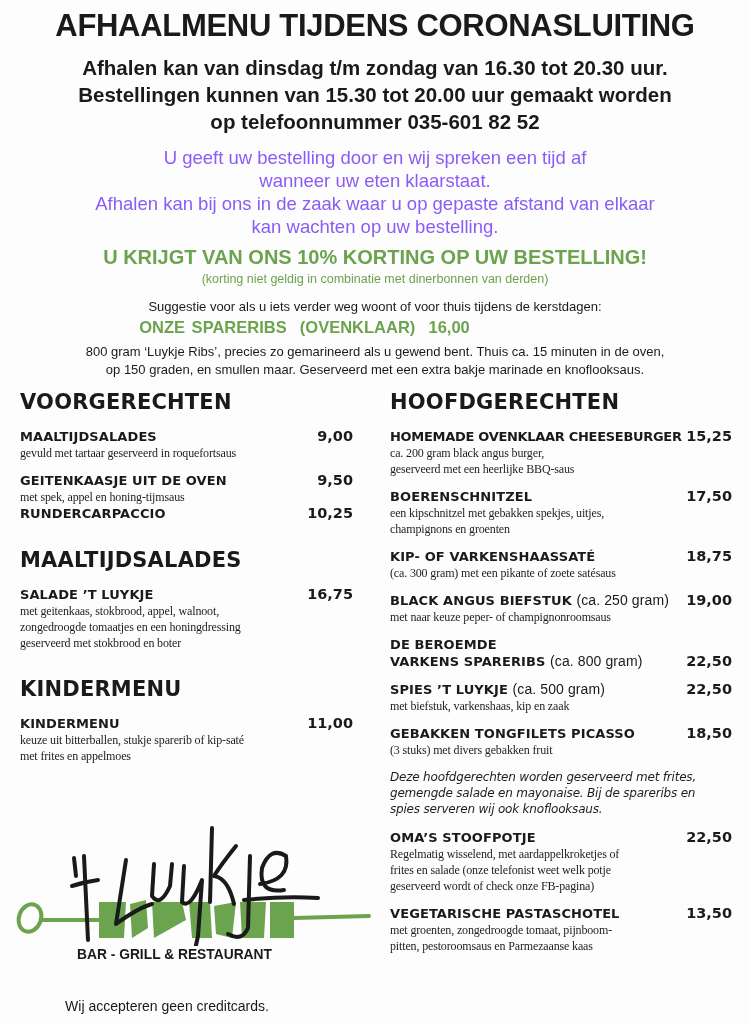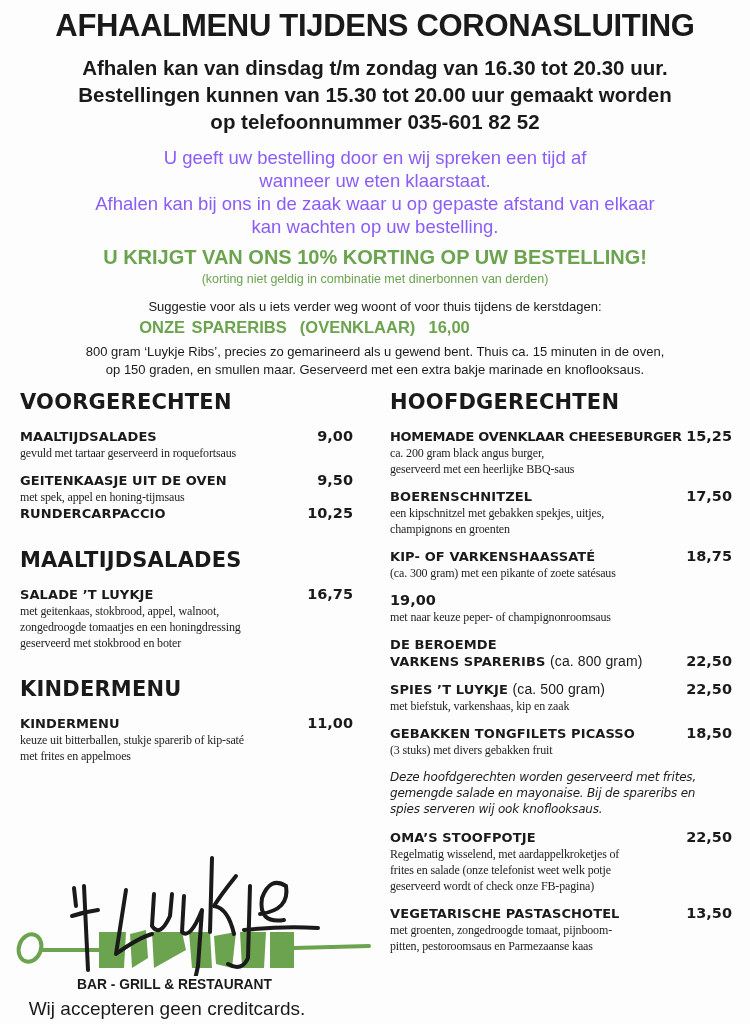--- a/index.html
+++ b/index.html
@@ -60,30 +60,30 @@
     .item-price { font-weight: bold; font-size: 14.5px; color: #1a1a1a; white-space: nowrap; }
     .item-desc {
       font-family: Liberation Serif, serif; font-size: 12px; line-height: 16px; color: #1d1d1d;
       letter-spacing: -0.15px;
     }
     .note {
       font-style: italic; font-size: 12px; line-height: 16px; color: #1d1d1d; margin-bottom: 12px;
       letter-spacing: -0.2px;
     }
 
-    .logo { position: absolute; left: 14px; top: 846px; width: 360px; height: 150px; }
+    .logo { position: absolute; left: 14px; top: 816px; width: 360px; height: 150px; }
     .logo svg { display: block; }
     .logo-sub {
       position: absolute; left: 63px; top: 129px; font-family: "Liberation Sans", sans-serif;
       font-weight: bold; font-size: 15px; color: #1a1a1a; letter-spacing: 0;
       transform: scaleX(0.92); transform-origin: left;
     }
     .no-cc {
       position: absolute; left: 0; width: 330px; top: 998px; text-align: center;
-      font-family: "Liberation Sans", sans-serif; font-size: 19px; color: #1a1a1a; padding-left: 4px;
+      font-family: "Liberation Sans", sans-serif; font-size: 14px; color: #1a1a1a; padding-left: 4px;
     }
   </style>
 </head>
 <body>
 
 <div class="main-title">AFHAALMENU TIJDENS CORONASLUITING</div>
 
 <div class="hours">
   <div>Afhalen kan van dinsdag t/m zondag van 16.30 tot 20.30 uur.</div>
   <div>Bestellingen kunnen van 15.30 tot 20.00 uur gemaakt worden</div>
@@ -186,20 +186,24 @@
     <div class="item">
       <div class="item-head">
         <span class="item-name">KIP- OF VARKENSHAASSATÉ</span>
         <span class="item-price">18,75</span>
       </div>
       <div class="item-desc">(ca. 300 gram) met een pikante of zoete satésaus</div>
     </div>
 
     <div class="item">
       <div class="item-head">
+        <span class="item-name">
+          <span>BLACK ANGUS BIEFSTUK</span>
+          <span class="qty">(ca. 250 gram)</span>
+        </span>
         <span class="item-price">19,00</span>
       </div>
       <div class="item-desc">met naar keuze peper- of champignonroomsaus</div>
     </div>
 
     <div class="item">
       <div class="item-head">
         <span class="item-name">DE BEROEMDE</span>
       </div>
       <div class="item-head">

